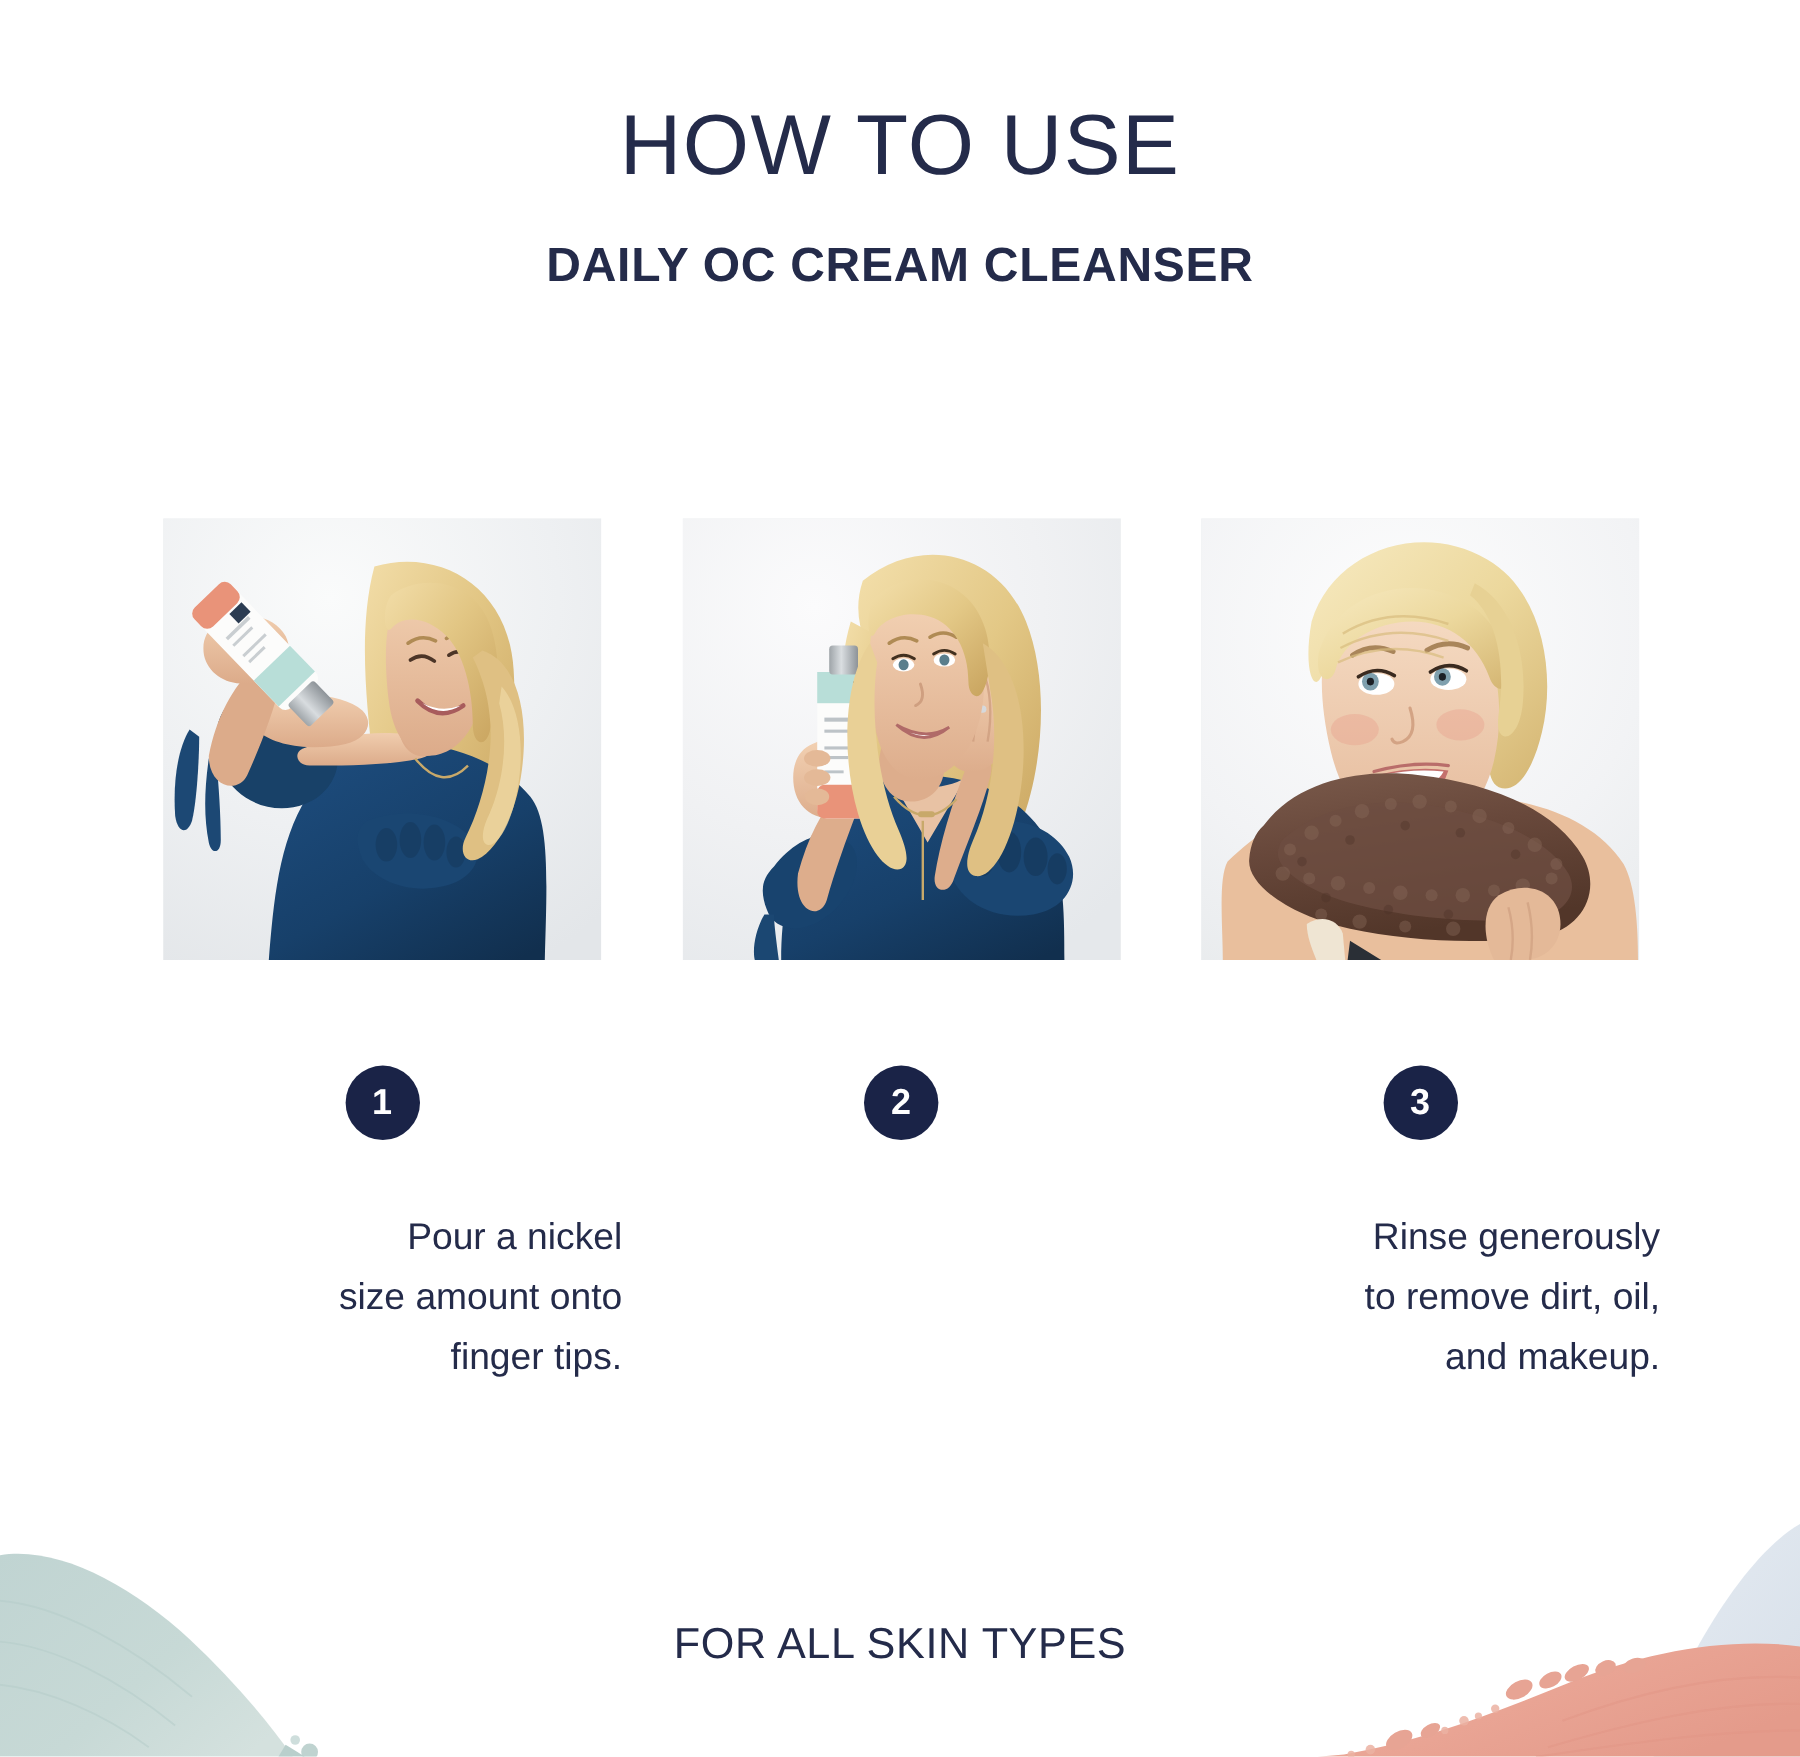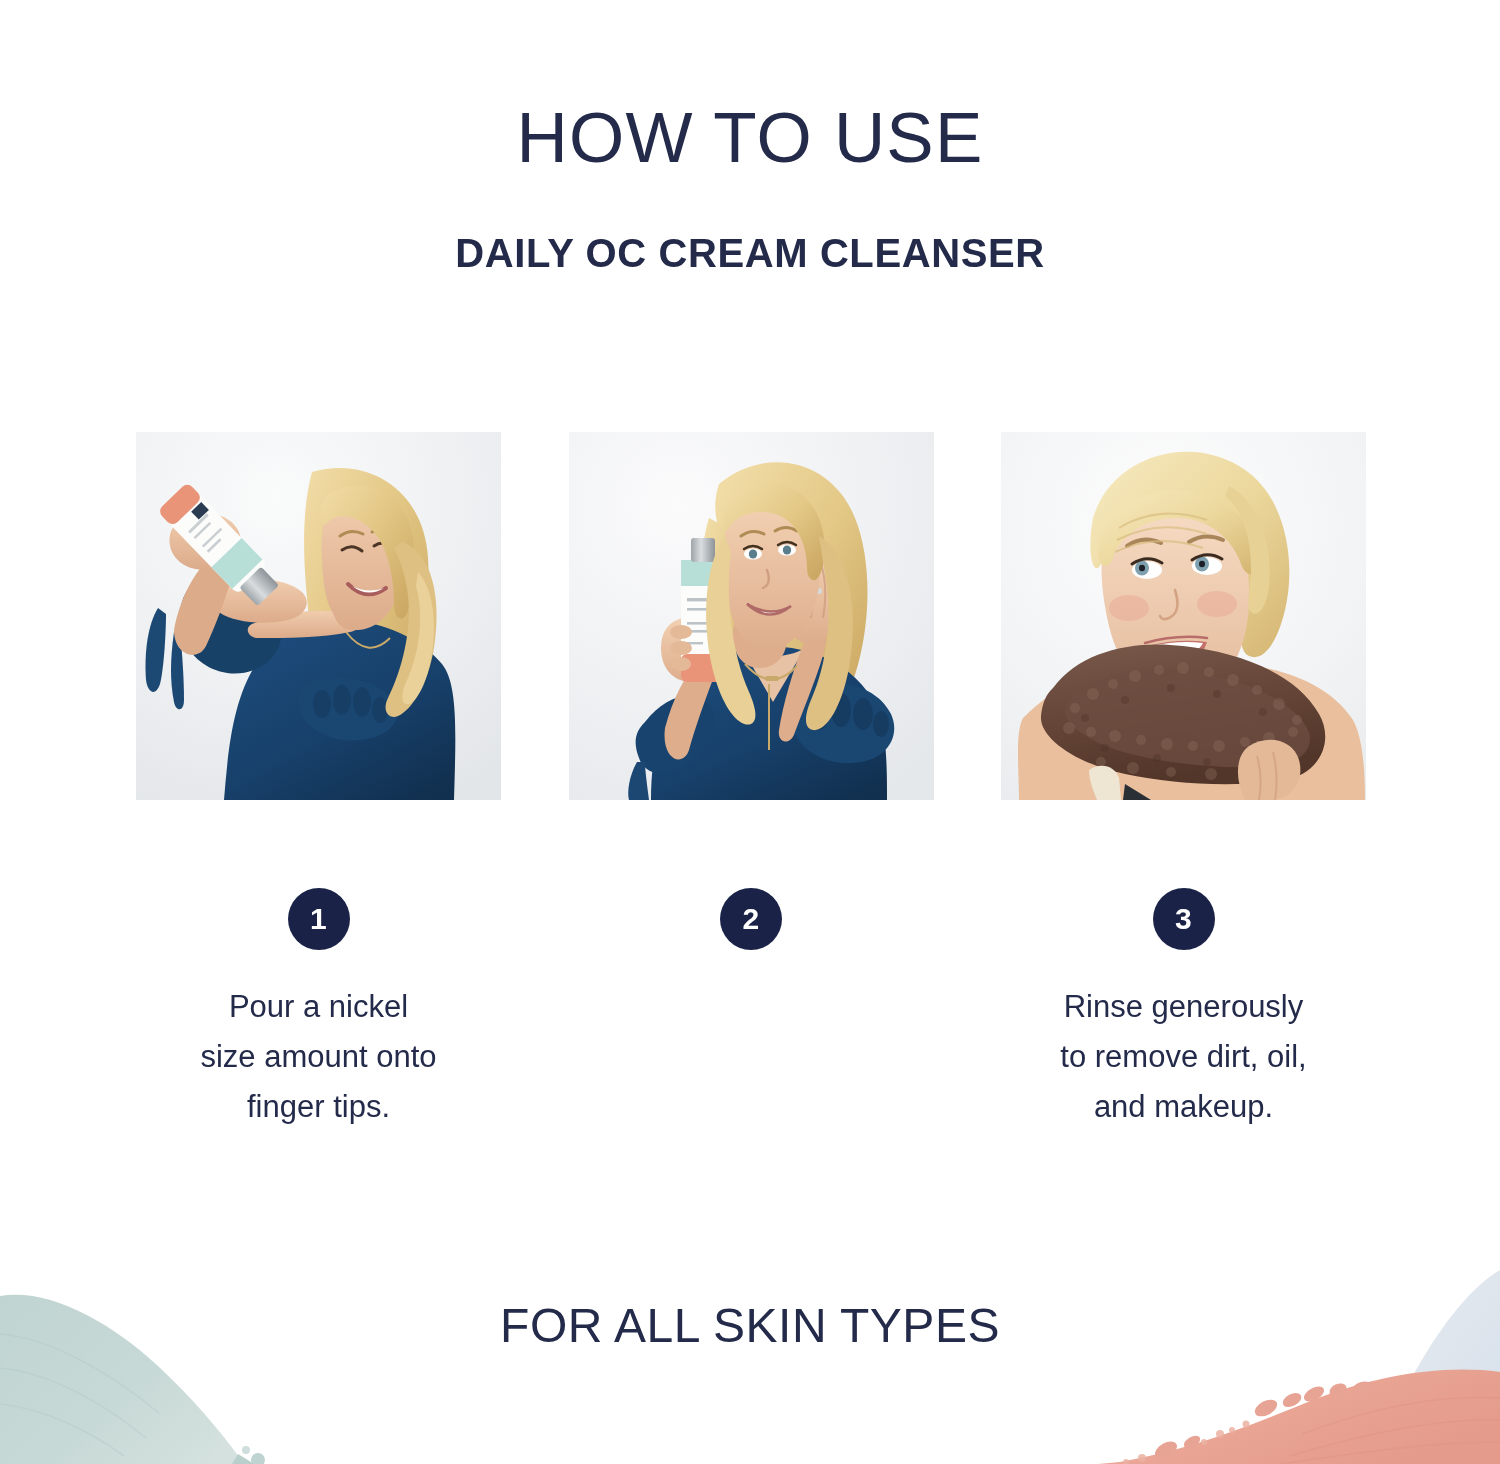--- a/index.html
+++ b/index.html
@@ -29,21 +29,21 @@
     left: 0;
     width: 1500px;
     text-align: center;
   }
   .main-title {
     font-size: 71px;
     font-weight: 400;
     letter-spacing: 1.2px;
     line-height: 1.0;
     color: #242b4a;
-    margin: 16px;
+    margin: 0;
   }
   .sub-title {
     font-size: 40px;
     font-weight: 700;
     letter-spacing: 0.6px;
     line-height: 1.0;
     color: #242b4a;
     margin: 0;
     padding-top: 44px;
   }
@@ -82,38 +82,38 @@
     display: flex;
     align-items: center;
     justify-content: center;
     font-size: 30px;
     font-weight: 700;
     letter-spacing: 0.5px;
     margin-top: 88px;
   }
 
   .caption {
-    margin-top: 32px;
+    margin-top: 56px;
     font-size: 31px;
     line-height: 1.62;
-    text-align: center;
+    text-align: right;
     color: #242b4a;
     font-weight: 400;
     white-space: pre-line;
     width: 400px;
   }
 
   
   .footer-note {
     position: absolute;
-    top: 1298px;
+    top: 1349px;
     left: 0;
     width: 1500px;
     text-align: center;
-    font-size: 48px;
+    font-size: 36px;
     letter-spacing: 0.5px;
     color: #242b4a;
   }
 
   
   .brush-left,
   .brush-right {
     position: absolute;
     bottom: 0;
     pointer-events: none;

